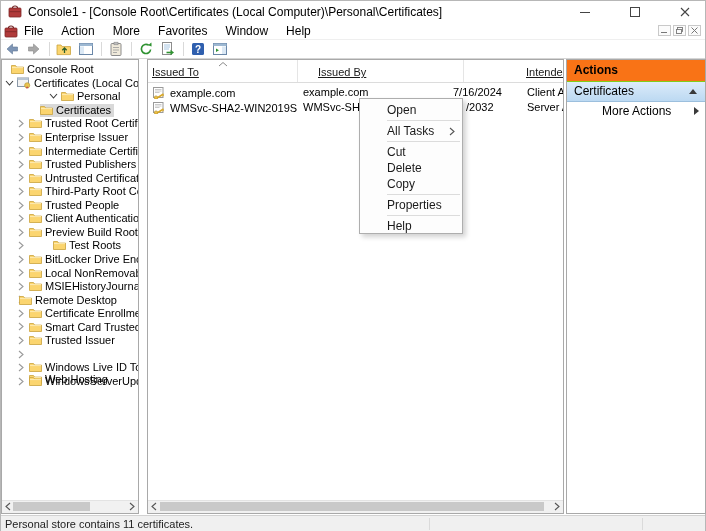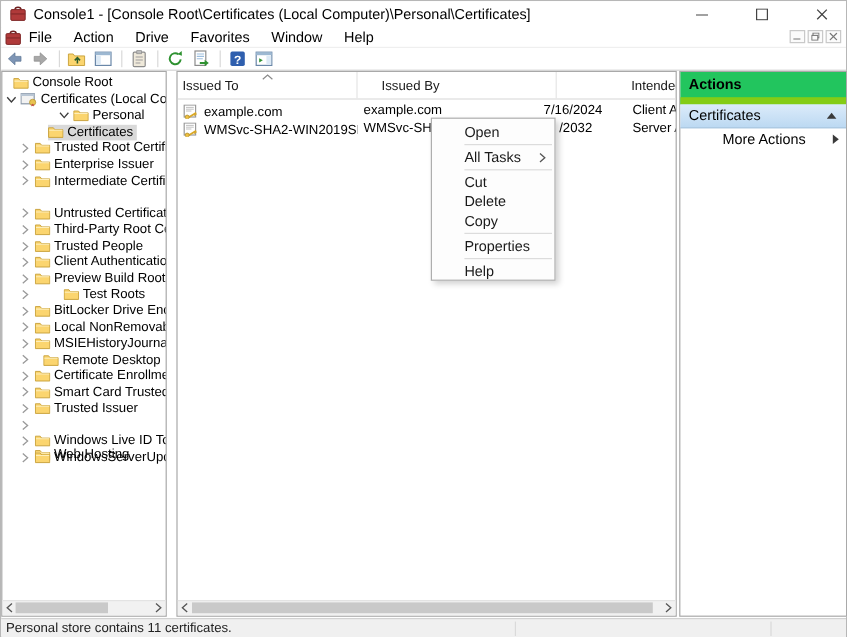--- a/index.html
+++ b/index.html
@@ -41,30 +41,30 @@
   
   .hscroll{position:absolute;left:0;right:0;bottom:0;height:12px;background:#f1f1f1;border-top:1px solid #e3e3e3;}
   .sb-arrow{position:absolute;top:0;width:12px;height:11px;display:flex;align-items:center;justify-content:center;}
   .sb-left{left:0;} .sb-right{right:0;}
   .sb-thumb{position:absolute;top:1px;height:9px;background:#c9c9c9;}
 
   
   .list-pane{position:absolute;left:146px;top:58px;width:417px;height:455px;border:1px solid #a9a9a9;box-sizing:border-box;background:#fff;overflow:hidden;}
   .list-header{position:absolute;left:0;top:0;right:0;height:22px;border-bottom:1px solid #dcdcdc;}
   .hcol{position:absolute;top:0;height:22px;border-right:1px solid #e5e5e5;box-sizing:border-box;}
-  .hcol .hlabel{position:absolute;left:4px;top:6px;font-size:11px;color:#191919;white-space:nowrap;}
+  .hcol .hlabel{position:absolute;left:4px;top:6px;font-size:11px;color:#191919;white-space:nowrap;text-decoration:underline;}
   .sort-caret{position:absolute;top:1px;left:50%;margin-left:-5px;}
   .list-row{position:absolute;left:0;right:0;height:15px;}
   .cell{position:absolute;top:0;height:15px;line-height:15px;font-size:11px;white-space:nowrap;overflow:hidden;}
   .cell .icon{position:relative;top:2px;margin-right:4px;}
   .cell.indent{text-indent:13px;}
 
   
   .actions-pane{position:absolute;left:565px;top:58px;width:140px;height:455px;border:1px solid #a9a9a9;box-sizing:border-box;background:#fff;}
-  .actions-header{height:21px;line-height:21px;font-weight:bold;font-size:12px;padding-left:7px;border-bottom:6px solid #84cc16;background:#22c55e;}
+  .actions-header{height:21px;line-height:21px;font-weight:bold;font-size:12px;padding-left:7px;border-bottom:1px solid #84cc16;background:#f97316;}
   .actions-group{position:relative;height:19px;line-height:19px;font-size:12px;padding-left:7px;
      background:linear-gradient(var(--sel-top,#dcebfa),var(--sel-bot,#bcd9f2));border-bottom:1px solid #9cbfdd;}
   .tri-up{position:absolute;right:8px;top:7px;width:0;height:0;border-left:4px solid transparent;border-right:4px solid transparent;border-bottom:5px solid #3a3a3a;}
   .actions-item{position:relative;height:18px;line-height:18px;font-size:12px;padding-left:35px;}
   .tri-right{position:absolute;right:6px;top:5px;width:0;height:0;border-top:4px solid transparent;border-bottom:4px solid transparent;border-left:5px solid #3a3a3a;}
 
   
   .context-menu{position:absolute;left:358px;top:97px;width:104px;height:136px;box-sizing:border-box;background:#fdfdfd;
      border:1px solid #aeaeae;box-shadow:3px 3px 5px rgba(0,0,0,.18);z-index:50;padding-top:3px;}
   .cm-item{position:relative;height:16px;line-height:16px;padding-left:27px;font-size:12px;color:#1a1a1a;white-space:nowrap;}
@@ -107,21 +107,21 @@
 
   <div class="menubar">
     <span class="mmc-mini icon" id="mmc-mini"><svg width="14" height="13" viewBox="0 0 14 13">
           <path d="M4.5 3 a2.5 2 0 0 1 5 0" fill="none" stroke="#6e2020" stroke-width="1.2"></path>
           <rect x="1" y="3" width="12" height="9" rx="1" fill="#b03a3a" stroke="#7d2626" stroke-width="0.8"></rect>
           <rect x="1" y="6" width="12" height="1.2" fill="#8d2c2c"></rect>
         </svg></span>
     <div id="menu-items">
         <span class="menu-item">File</span>
         <span class="menu-item">Action</span>
-        <span class="menu-item">Drive</span>
+        <span class="menu-item">More</span>
         <span class="menu-item">Favorites</span>
         <span class="menu-item">Window</span>
         <span class="menu-item">Help</span>
       </div>
     <div class="child-controls" id="child-controls">
         <div class="child-btn">
           <span class="icon"><svg width="7" height="7">
               <path d="M0 5.5 h6" stroke="#777" stroke-width="1"></path>
             </svg></span>
         </div>
@@ -279,20 +279,32 @@
               <path d="M2 1 L6 4.5 L2 8" fill="none" stroke="#9a9a9a" stroke-width="1.1"></path>
             </svg></span>
           <span class="row-main" style="left: 27px;">
             <span class="icon"><svg width="13" height="11" viewBox="0 0 13 11">
                 <path d="M0.5 1.5 h4 l1.2 1.6 h6.8 v6.4 h-12 Z" fill="#fbd56f" stroke="#c9a23c" stroke-width="0.8"></path>
                 <path d="M1 3.6 h11" stroke="#fdeebb" stroke-width="0.9"></path>
               </svg></span>
             <span class="lbl">Intermediate Certification Authorities</span>
           </span>
         </div>
+        <div class="tree-row" style="top: 94.85px;">
+          <span class="tree-chev icon" style="left: 15px;"><svg width="8" height="9">
+              <path d="M2 1 L6 4.5 L2 8" fill="none" stroke="#9a9a9a" stroke-width="1.1"></path>
+            </svg></span>
+          <span class="row-main" style="left: 27px;">
+            <span class="icon"><svg width="13" height="11" viewBox="0 0 13 11">
+                <path d="M0.5 1.5 h4 l1.2 1.6 h6.8 v6.4 h-12 Z" fill="#fbd56f" stroke="#c9a23c" stroke-width="0.8"></path>
+                <path d="M1 3.6 h11" stroke="#fdeebb" stroke-width="0.9"></path>
+              </svg></span>
+            <span class="lbl">Trusted Publishers</span>
+          </span>
+        </div>
         <div class="tree-row" style="top: 108.4px;">
           <span class="tree-chev icon" style="left: 15px;"><svg width="8" height="9">
               <path d="M2 1 L6 4.5 L2 8" fill="none" stroke="#9a9a9a" stroke-width="1.1"></path>
             </svg></span>
           <span class="row-main" style="left: 27px;">
             <span class="icon"><svg width="13" height="11" viewBox="0 0 13 11">
                 <path d="M0.5 1.5 h4 l1.2 1.6 h6.8 v6.4 h-12 Z" fill="#fbd56f" stroke="#c9a23c" stroke-width="0.8"></path>
                 <path d="M1 3.6 h11" stroke="#fdeebb" stroke-width="0.9"></path>
               </svg></span>
             <span class="lbl">Untrusted Certificates</span>
@@ -391,21 +403,21 @@
                 <path d="M0.5 1.5 h4 l1.2 1.6 h6.8 v6.4 h-12 Z" fill="#fbd56f" stroke="#c9a23c" stroke-width="0.8"></path>
                 <path d="M1 3.6 h11" stroke="#fdeebb" stroke-width="0.9"></path>
               </svg></span>
             <span class="lbl">MSIEHistoryJournal</span>
           </span>
         </div>
         <div class="tree-row" style="top: 230.35px;">
           <span class="tree-chev icon" style="left: 15px;"><svg width="8" height="9">
               <path d="M2 1 L6 4.5 L2 8" fill="none" stroke="#9a9a9a" stroke-width="1.1"></path>
             </svg></span>
-          <span class="row-main" style="left: 34px;">
+          <span class="row-main" style="left: 17px;">
             <span class="icon"><svg width="13" height="11" viewBox="0 0 13 11">
                 <path d="M0.5 1.5 h4 l1.2 1.6 h6.8 v6.4 h-12 Z" fill="#fbd56f" stroke="#c9a23c" stroke-width="0.8"></path>
                 <path d="M1 3.6 h11" stroke="#fdeebb" stroke-width="0.9"></path>
               </svg></span>
             <span class="lbl">Remote Desktop</span>
           </span>
         </div>
         <div class="tree-row" style="top: 243.9px;">
           <span class="tree-chev icon" style="left: 15px;"><svg width="8" height="9">
               <path d="M2 1 L6 4.5 L2 8" fill="none" stroke="#9a9a9a" stroke-width="1.1"></path>

